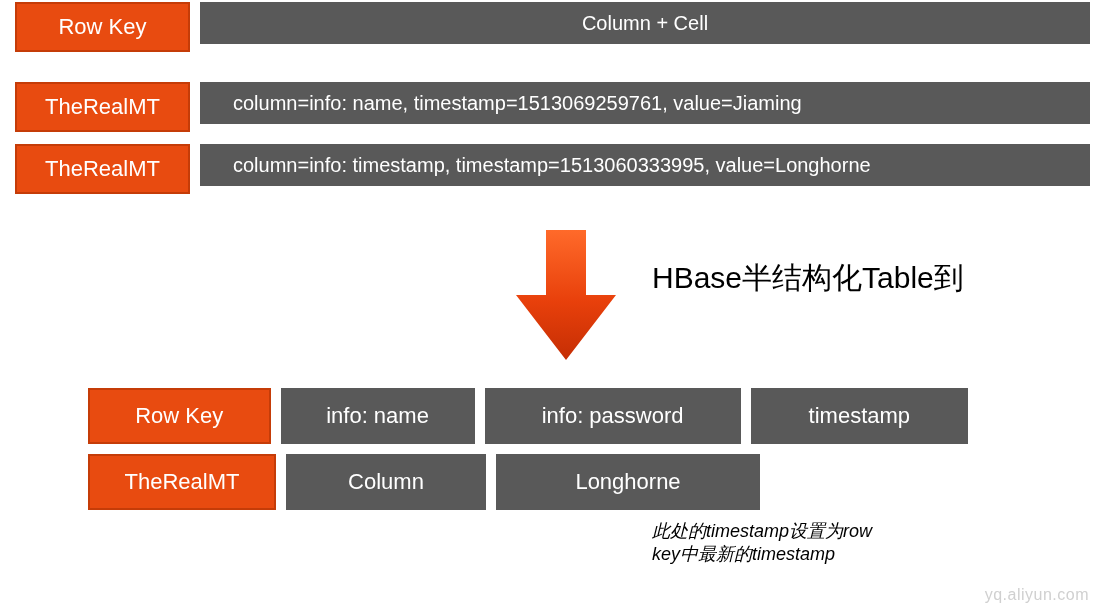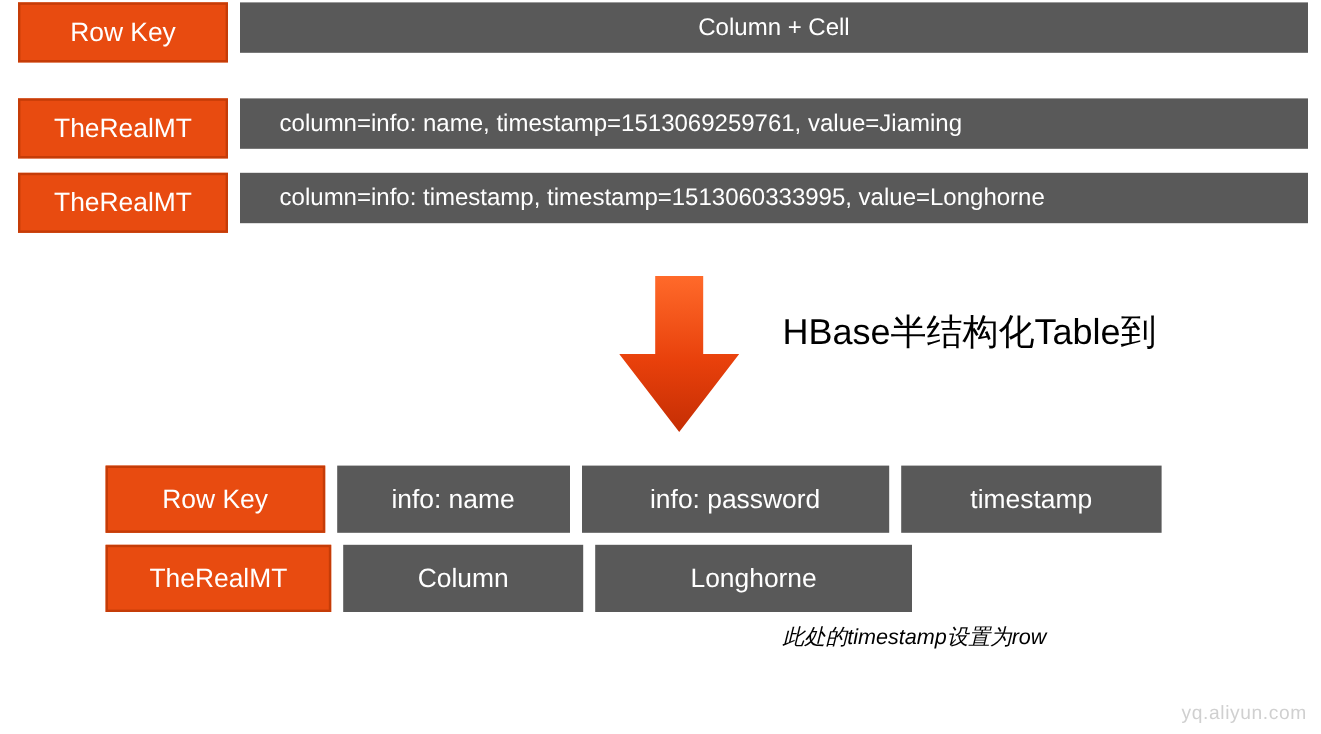--- a/index.html
+++ b/index.html
@@ -185,17 +185,18 @@
       <span>Column</span>
     </div>
     <div class="b-gray b-col2">
       <span>Longhorne</span>
     </div>
   </div>
 </div>
 
 <div class="footnote">
   <div>此处的timestamp设置为row</div>
+  <div>key中最新的timestamp</div>
 </div>
 
 <div class="watermark">
   <span>yq.aliyun.com</span>
 </div>
 
 </body></html>

